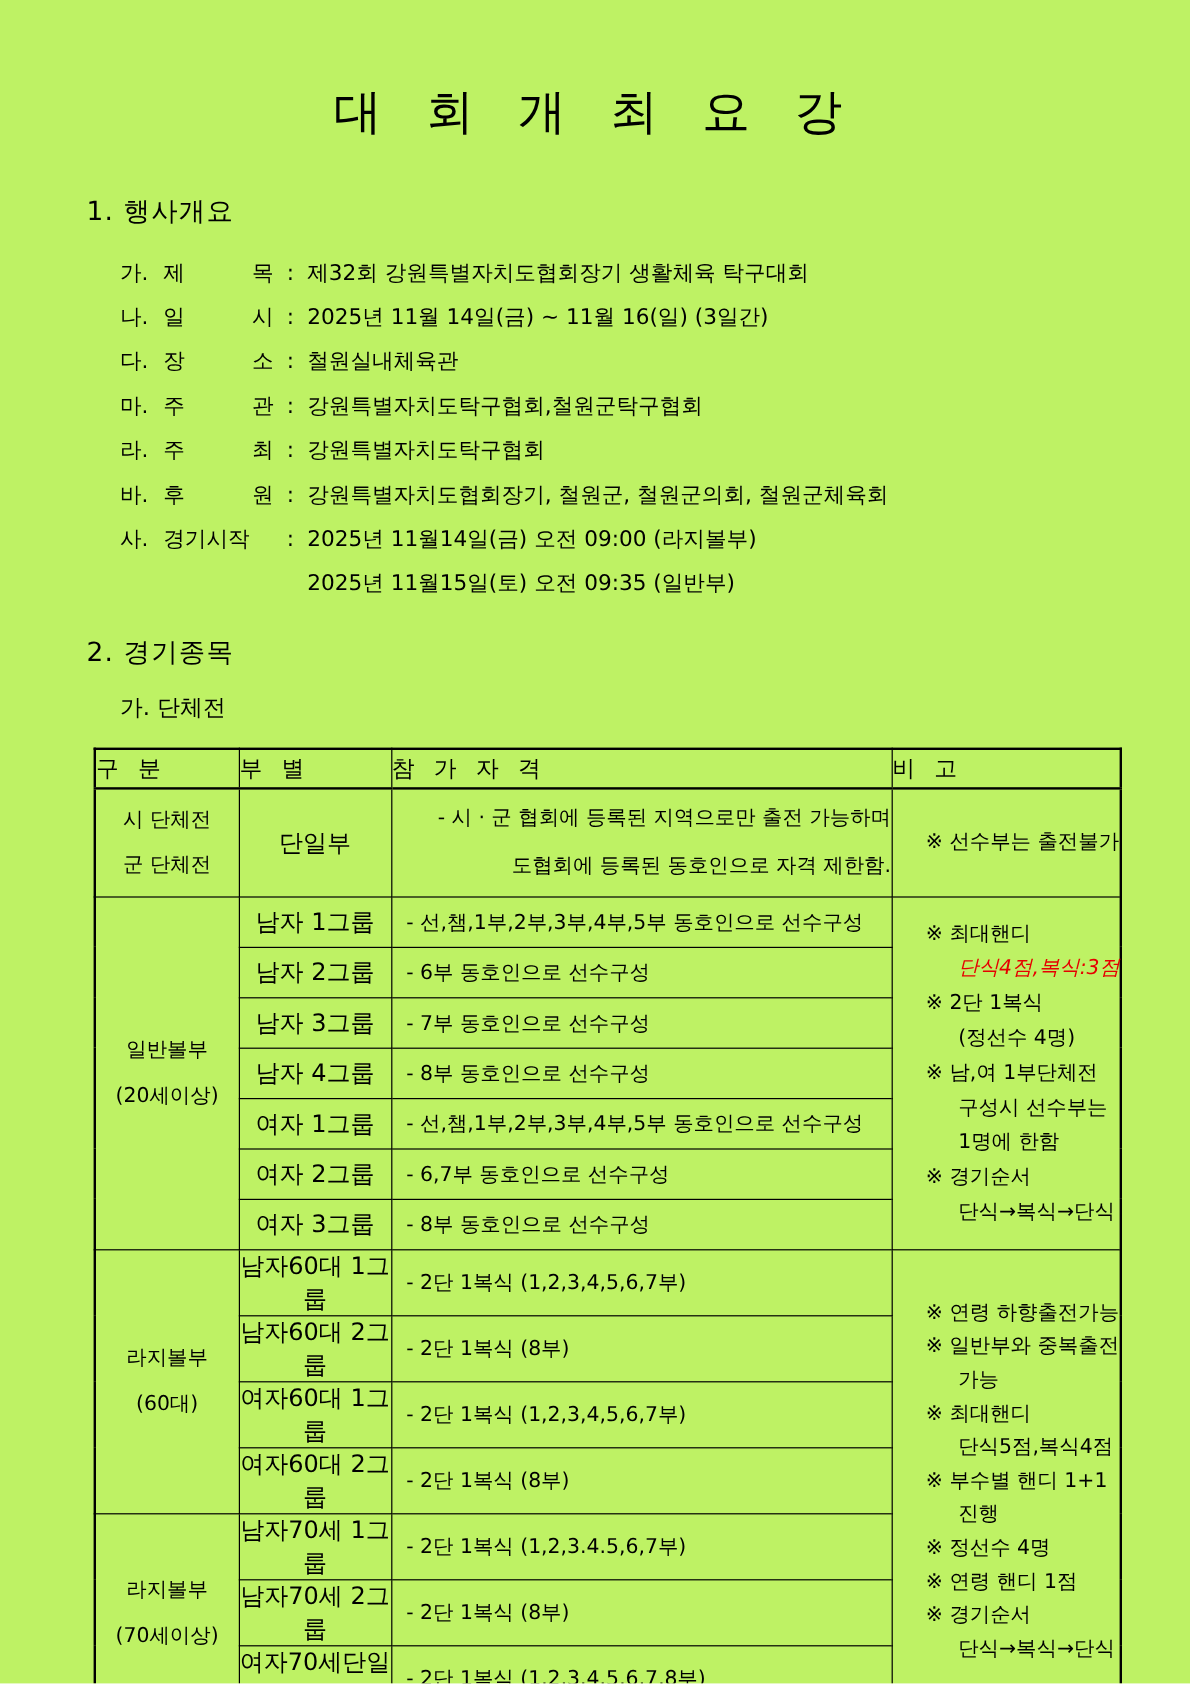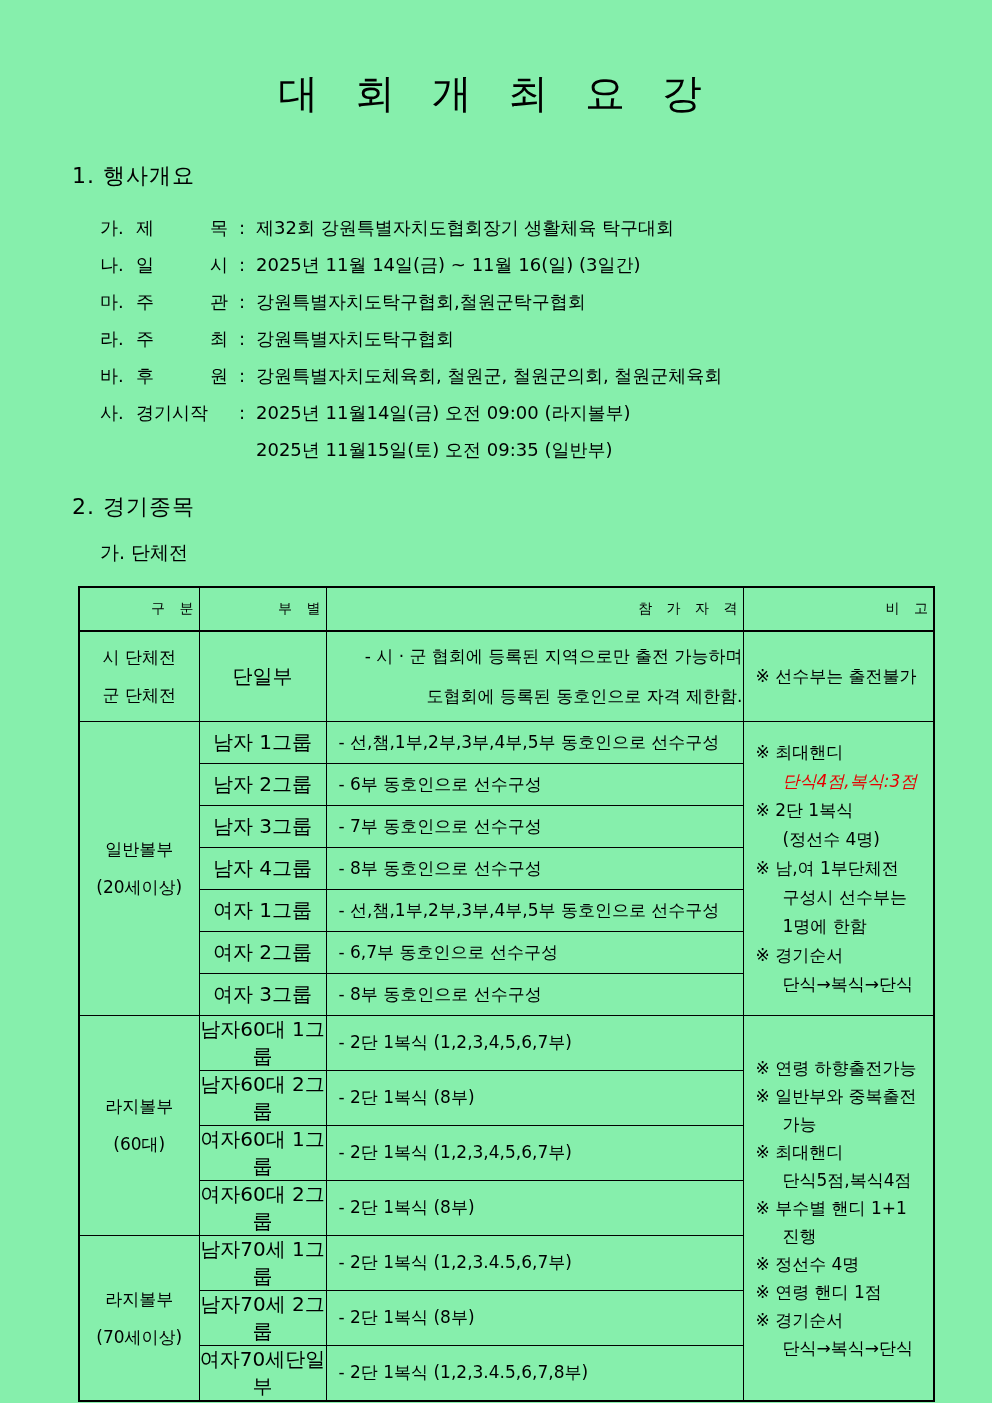--- a/index.html
+++ b/index.html
@@ -1,48 +1,48 @@
 <!DOCTYPE html>
 <html lang="ko" style="--red: #e60000; --ink: #000000;"><head>
 <meta charset="utf-8">
 <style>
   :root { --red: #e60000; --ink: #000; }
   * { margin:0; padding:0; box-sizing:border-box; }
   html,body { background:#fff; }
   body { font-family:"DejaVu Sans","Liberation Sans",sans-serif; color:var(--ink); }
-  .page { position:relative; width:992px; height:1403px; background:#86efac; overflow:hidden; }
+  .page { position:relative; width:992px; height:1403px; background:#bef264; overflow:hidden; }
 
   .doc-title { padding-top:66px; text-align:center; font-size:40px; letter-spacing:12px; white-space:nowrap; }
 
   .sec-heading { margin:40px 0 0 72px; font-size:22px; letter-spacing:1px; }
   .items { margin:18px 0 0 100px; }
   .item-line { height:37px; line-height:37px; font-size:18px; white-space:nowrap; }
   .item-prefix { display:inline-block; width:36px; }
   .item-label { display:inline-block; width:92px; text-align:justify; text-align-last:justify; }
   .item-colon { display:inline-block; width:28px; text-align:center; }
   .item-cont { padding-left:156px; }
 
   .sec2-heading { margin:24px 0 0 72px; font-size:22px; letter-spacing:1px; }
   .sub-heading { margin:18px 0 0 100px; font-size:19px; }
 
   table.main { margin:20px 0 0 78px; width:855px; border-collapse:collapse; table-layout:fixed;
                border:2px solid var(--ink); }
   table.main th, table.main td { border:1px solid var(--ink); font-weight:400; }
-  table.main th { height:44px; font-size:14px; letter-spacing:5px; border-bottom-width:2px; text-align:right; vertical-align:middle; }
+  table.main th { height:33px; font-size:19px; letter-spacing:5px; border-bottom-width:2px; text-align:left; vertical-align:middle; }
   td.division { text-align:center; vertical-align:middle; font-size:17px; line-height:30px; }
   td.group { text-align:center; vertical-align:middle; font-size:20px; }
   td.qual { padding-left:12px; font-size:17px; vertical-align:middle; }
   tr.r-danil { height:90px; }
   tr.r-b { height:42px; }
   tr.r-c { height:49px; }
   tr.r-d { height:50px; }
   .two-line div { line-height:38px; }
   .qual-wrap div { line-height:40px;text-align:right; }
   .qual-wrap .cont { padding-left:8px; }
-  td.note-cell { padding:8px 4px 8px 12px; font-size:17px; vertical-align:middle; }
+  td.note-cell { padding:8px 4px 8px 28px; font-size:17px; vertical-align:middle; }
   .note-line { line-height:29px; white-space:nowrap; }
   td.note-large .note-line { line-height:28px; }
   .note-line.indent { padding-left:27px; }
   .note-line.red { color:var(--red);font-style:italic; }
 </style>
 </head>
 <body>
 
 <div class="page">
 
@@ -51,27 +51,30 @@
   <div class="sec-heading">1. 행사개요</div>
 
   <div class="items">
     <div class="item-line">
       <span class="item-prefix">가.</span><span class="item-label">제 목</span><span class="item-colon">:</span><span>제32회 강원특별자치도협회장기 생활체육 탁구대회</span>
     </div>
     <div class="item-line">
       <span class="item-prefix">나.</span><span class="item-label">일 시</span><span class="item-colon">:</span><span>2025년 11월 14일(금) ~ 11월 16(일) (3일간)</span>
     </div>
     <div class="item-line">
+      <span class="item-prefix">다.</span><span class="item-label">장 소</span><span class="item-colon">:</span><span>철원실내체육관</span>
+    </div>
+    <div class="item-line">
       <span class="item-prefix">마.</span><span class="item-label">주 관</span><span class="item-colon">:</span><span>강원특별자치도탁구협회,철원군탁구협회</span>
     </div>
     <div class="item-line">
       <span class="item-prefix">라.</span><span class="item-label">주 최</span><span class="item-colon">:</span><span>강원특별자치도탁구협회</span>
     </div>
     <div class="item-line">
-      <span class="item-prefix">바.</span><span class="item-label">후 원</span><span class="item-colon">:</span><span>강원특별자치도체육회, 철원군, 철원군의회, 철원군체육회</span>
+      <span class="item-prefix">바.</span><span class="item-label">후 원</span><span class="item-colon">:</span><span>강원특별자치도협회장기, 철원군, 철원군의회, 철원군체육회</span>
     </div>
     <div class="item-line">
       <span class="item-prefix">사.</span><span class="item-label">경기시작</span><span class="item-colon">:</span><span>2025년 11월14일(금) 오전 09:00 (라지볼부)</span>
     </div>
     <div class="item-line item-cont">2025년 11월15일(토) 오전 09:35 (일반부)</div>
   </div>
 
   <div class="sec2-heading">2. 경기종목</div>
   <div class="sub-heading">가. 단체전</div>
 

